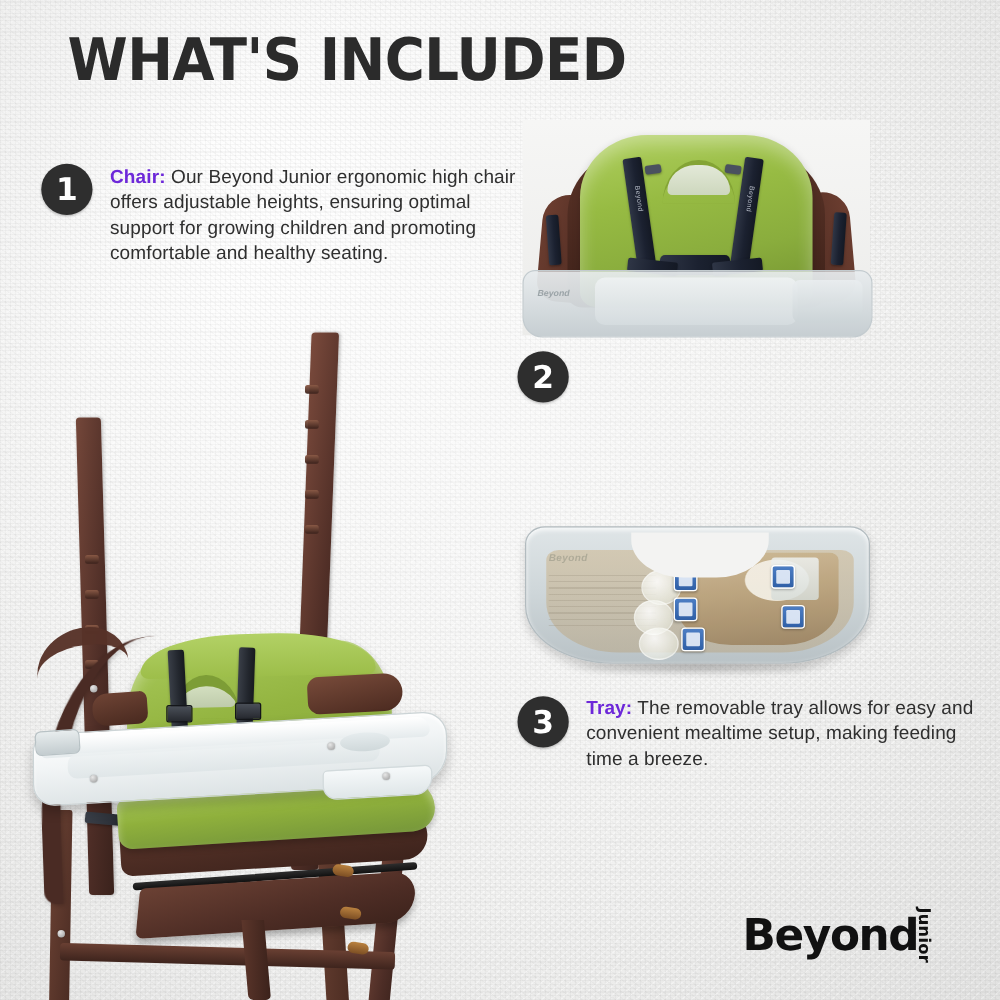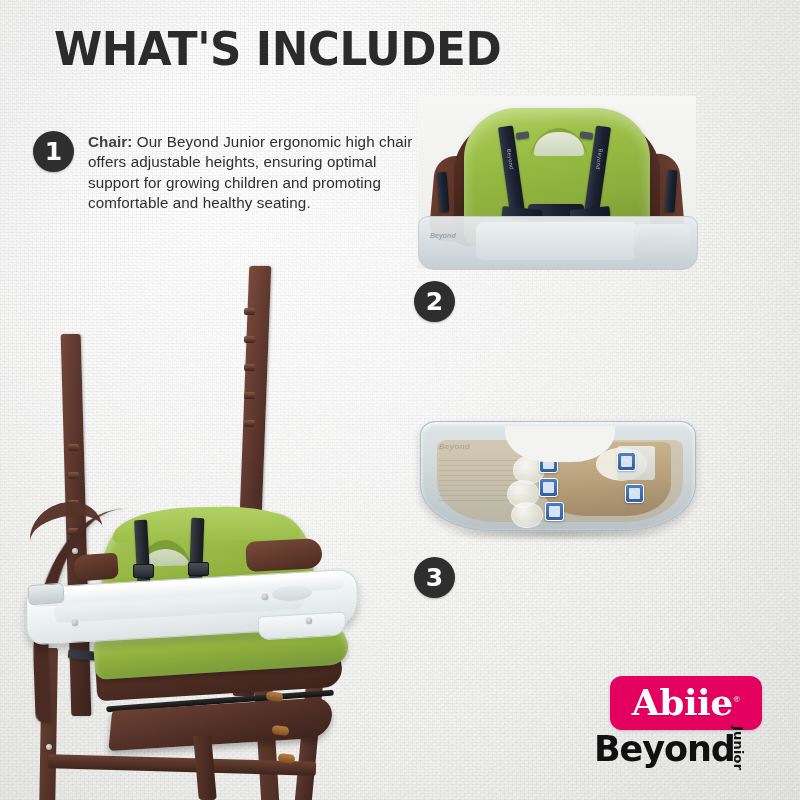--- a/index.html
+++ b/index.html
@@ -50,21 +50,21 @@
     font-family:"DejaVu Sans","Liberation Sans",sans-serif;
     font-size:25px;font-weight:700;line-height:1;
     box-shadow:0 1px 2px rgba(0,0,0,.25);
     padding-bottom:1px;box-sizing:border-box;
   }
   .itxt{
     margin-left:14px;
     font-size:15.2px;line-height:1.345;color:#2f2f2f;
     letter-spacing:.1px;
   }
-  .itxt b{font-weight:700;color:#404040;}
+  .itxt b{font-weight:700;color:#6d28d9;}
 
   #item1{left:33px;top:131px;width:380px;}
   #item1 .itxt{margin-top:1px;}
   #item2{left:414px;top:281px;width:376px;}
   #item3{left:414px;top:557px;width:372px;}
 
   
   #photo-chair{left:10px;top:248px;width:375px;height:470px;}
   .ph{position:absolute;}
 
@@ -462,21 +462,21 @@
     <b>Chair:</b><span> Our Beyond Junior ergonomic high chair offers adjustable heights, ensuring optimal support for growing children and promoting comfortable and healthy seating.</span>
   </div>
 </div>
 
 <div class="layer item" id="item2">
   <div class="badge">2</div>
 </div>
 
 <div class="layer item" id="item3">
   <div class="badge">3</div>
+  <div class="itxt">
+    <b>Tray:</b><span> The removable tray allows for easy and convenient mealtime setup, making feeding time a breeze.</span>
+  </div>
 </div>
 
 <div class="layer" id="logo">
-  <div id="logo-box">
-    <span id="logo-word"><span>Abiie</span><span id="logo-reg">®</span></span>
-  </div>
   <div id="logo-beyond">Beyond</div>
   <div id="logo-junior">Junior</div>
 </div>
 
 </body></html>

